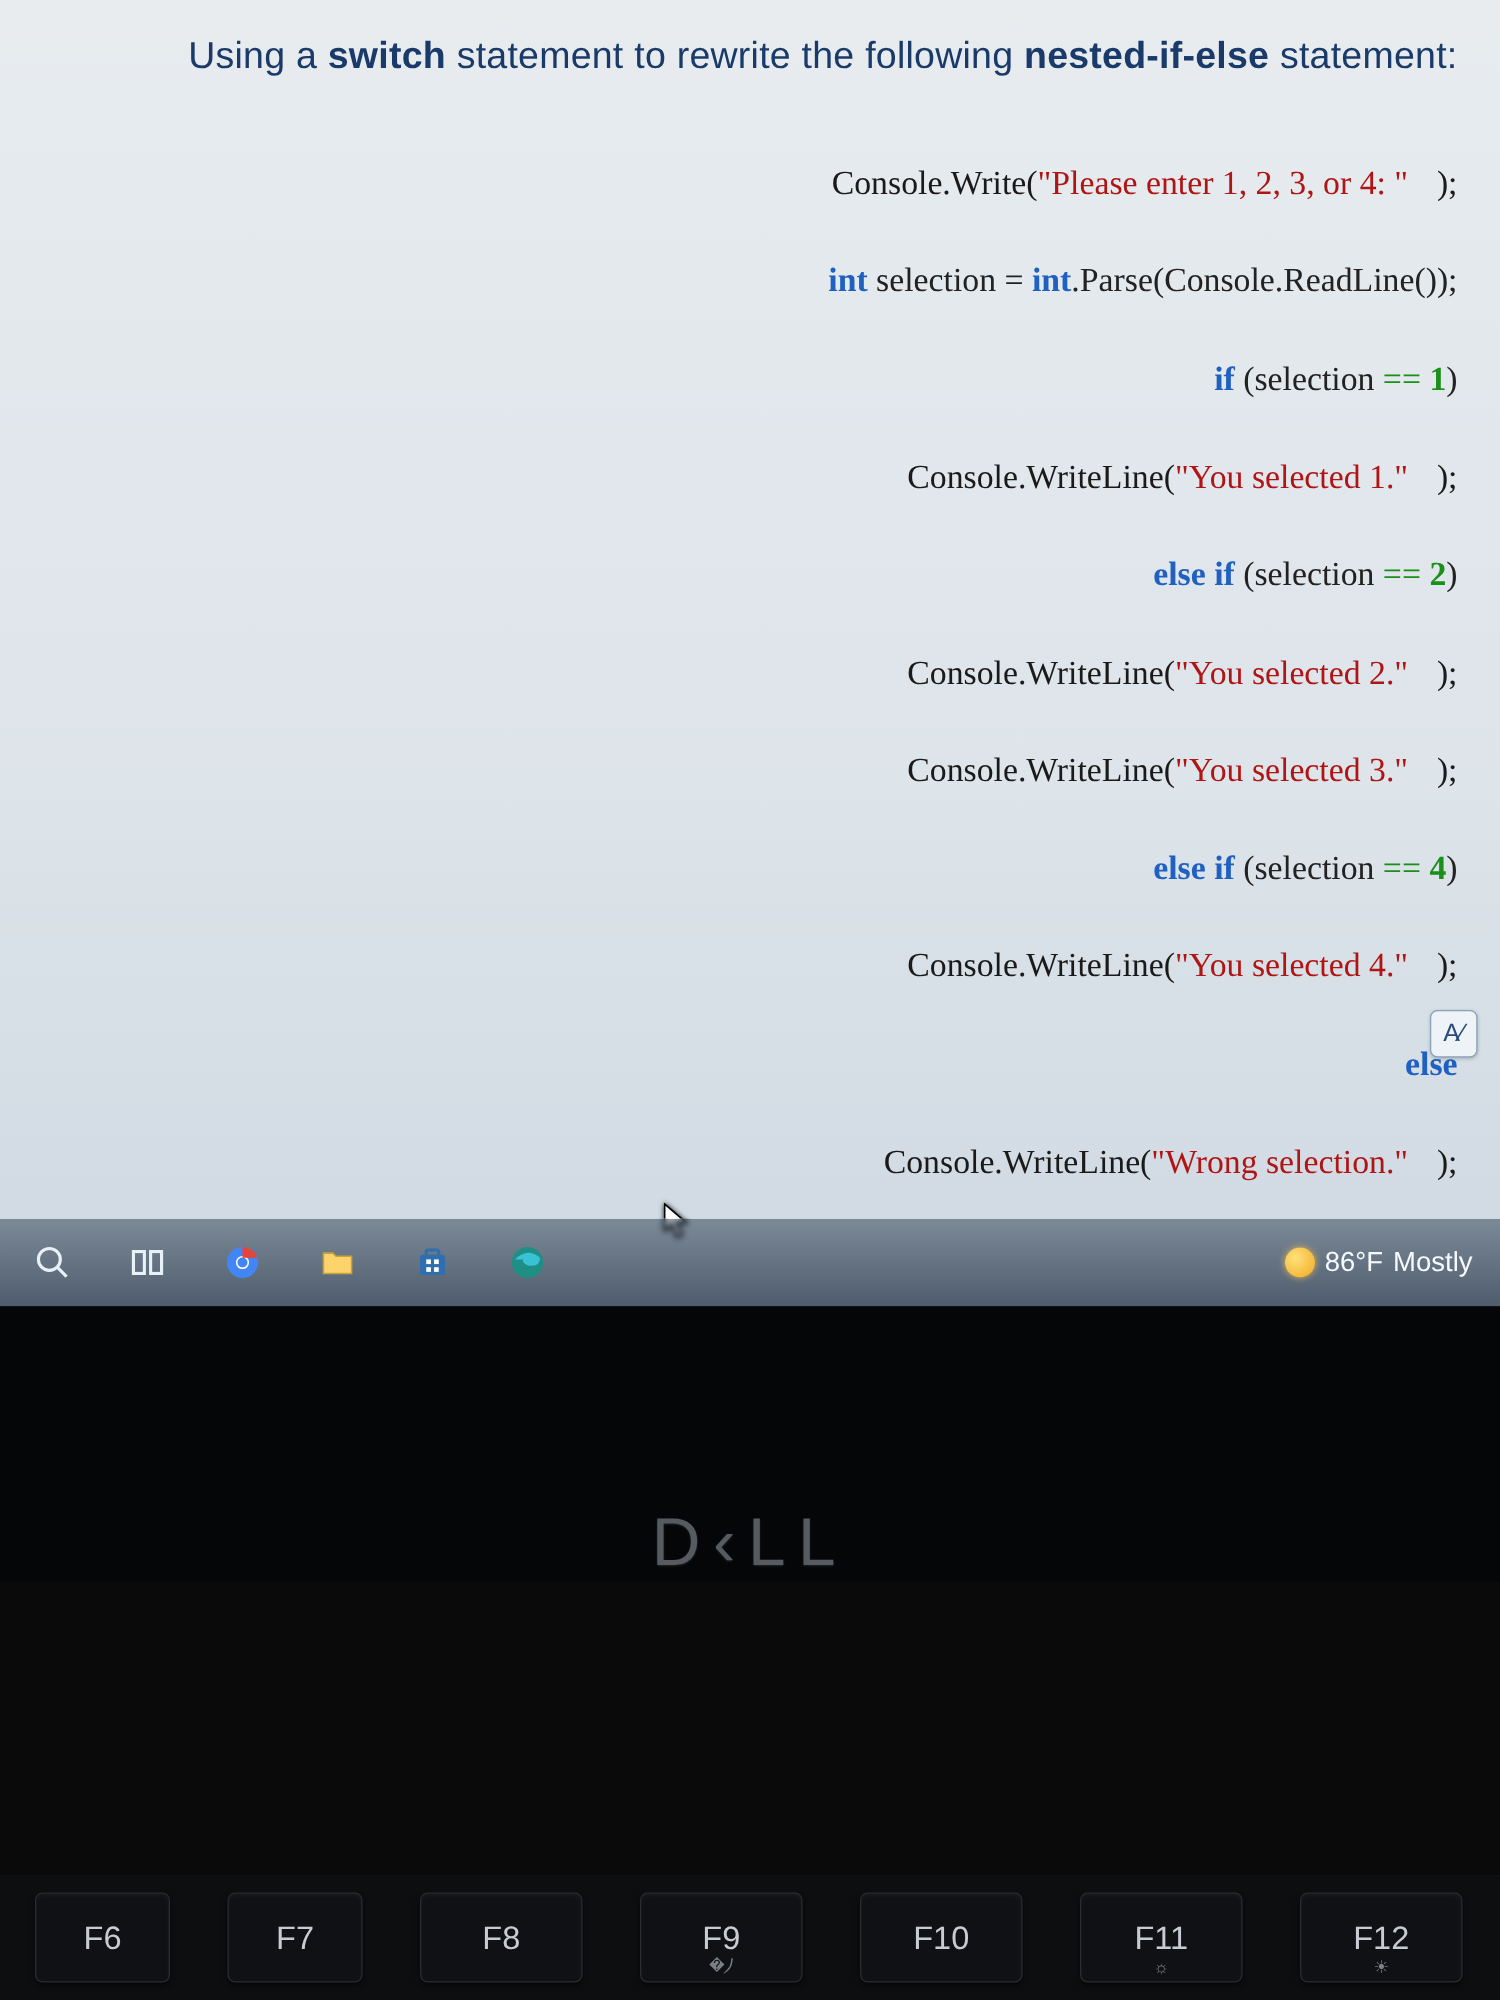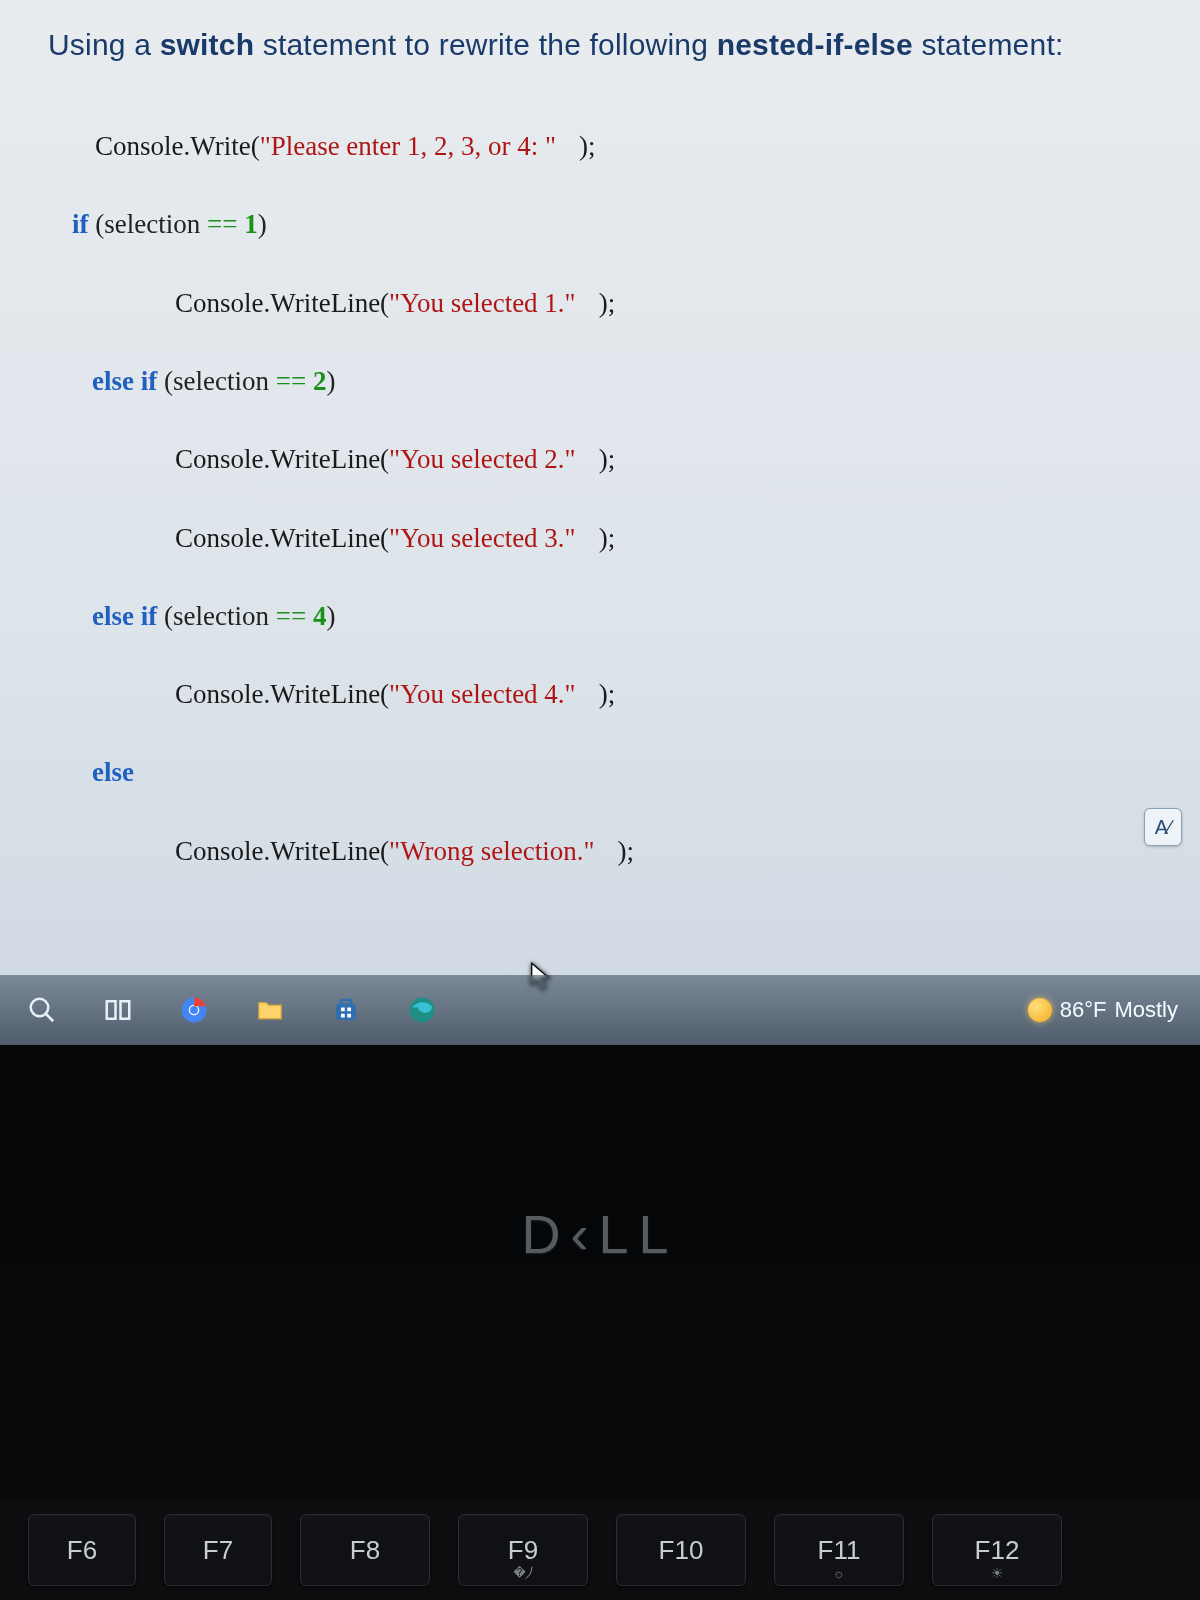--- a/index.html
+++ b/index.html
@@ -15,20 +15,21 @@
     position: absolute;
     top: 0;
     left: 0;
     width: 1200px;
     height: 1045px;
     background: linear-gradient(180deg, #e8ecef 0%, #dde4ea 60%, #cfd9e2 100%);
     overflow: hidden;
   }
   .content {
     padding: 28px 34px 12px 48px;
+    text-align: right;
   }
   .question {
     font-size: 30px;
     color: #1a3a6a;
     font-weight: 500;
     margin-bottom: 26px;
     letter-spacing: 0.2px;
   }
   .question .kw { font-weight: 700; }
   .code {
@@ -119,21 +120,21 @@
   
   .kbrow {
     position: absolute;
     left: 0;
     width: 1200px;
     top: 1500px;
     height: 100px;
     background: #0d0e10;
     display: flex;
     align-items: center;
-    gap: 28px;
+    gap: 46px;
     padding: 0 28px;
   }
   .key {
     min-width: 130px;
     height: 72px;
     background: #101114;
     border: 1px solid #2a2c30;
     border-radius: 6px;
     color: #c8ccd2;
     font-size: 26px;
@@ -159,20 +160,21 @@
 
 <div class="screen">
 
   <div class="content">
     <div class="question">
       <span>Using a </span><span class="kw">switch</span><span> statement to rewrite the following </span><span class="kw">nested-if-else</span><span> statement:</span>
     </div>
 
     <div class="code">
 <span class="i0"><span class="fn">Console.Write(</span><span class="str">"Please enter 1, 2, 3, or 4: "</span><span class="fn">);</span></span>
+<span class="i0"><span class="kw">int</span><span> selection = </span><span class="kw">int</span><span>.Parse(Console.ReadLine());</span></span>
 <span class="i0"><span class="kw">if</span><span> (selection </span><span class="comp">==</span><span> </span><span class="num">1</span><span>)</span></span>
 <span class="i1"><span class="fn">Console.WriteLine(</span><span class="str">"You selected 1."</span><span class="fn">);</span></span>
 <span class="i0e"><span class="kw">else if</span><span> (selection </span><span class="comp">==</span><span> </span><span class="num">2</span><span>)</span></span>
 <span class="i1"><span class="fn">Console.WriteLine(</span><span class="str">"You selected 2."</span><span class="fn">);</span></span>
 <span class="i1"><span class="fn">Console.WriteLine(</span><span class="str">"You selected 3."</span><span class="fn">);</span></span>
 <span class="i0e"><span class="kw">else if</span><span> (selection </span><span class="comp">==</span><span> </span><span class="num">4</span><span>)</span></span>
 <span class="i1"><span class="fn">Console.WriteLine(</span><span class="str">"You selected 4."</span><span class="fn">);</span></span>
 <span class="i0e"><span class="kw">else</span></span>
 <span class="i1"><span class="fn">Console.WriteLine(</span><span class="str">"Wrong selection."</span><span class="fn">);</span></span>
     </div>

